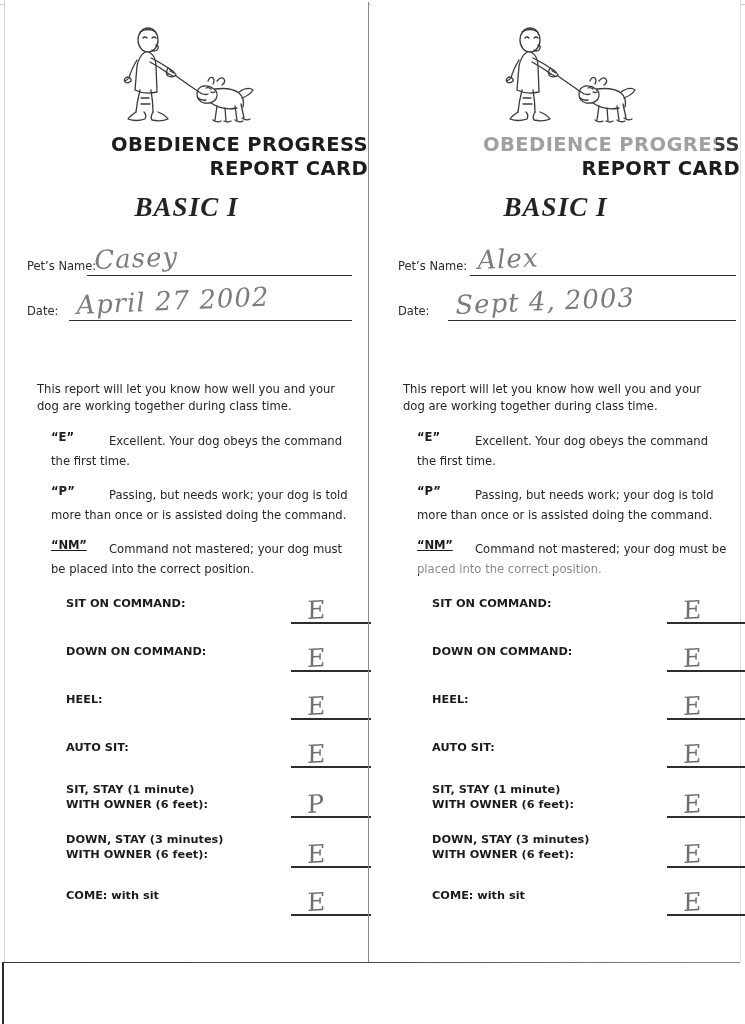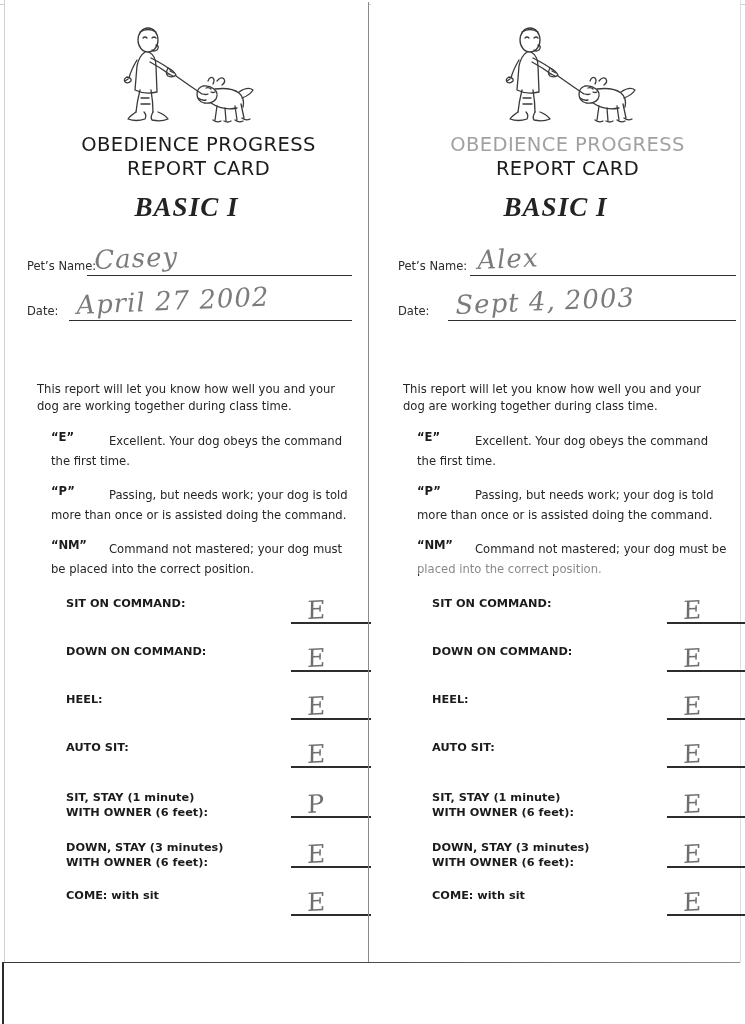--- a/index.html
+++ b/index.html
@@ -84,24 +84,24 @@
     width: 160px;
     height: 112px;
   }
   .card-left .illustration  { left: 102px; }
   .card-right .illustration { left: 118px; }
   .illustration svg { display: block; width: 100%; height: 100%; }
 
   
   .title-main {
     position: absolute;
-    left: 12px; width: 100%;
-    text-align: center;
+    left: 0; width: 100%;
+    text-align: right;
     font-family: "DejaVu Sans", sans-serif;
-    font-weight: normal;
+    font-weight: bold;
     font-size: 19.5px;
     letter-spacing: 0.4px;
     color: #1c1c1c;
     line-height: 24px;
   }
   .card-left .title-main  { top: 133px; }
   .card-right .title-main { top: 133px; }
 
   .title-line1 { display: block; }
   .title-line2 { display: block; }
@@ -215,21 +215,21 @@
     min-height: 28px;
   }
   .key-code {
     position: absolute;
     left: 0; top: 0;
     width: 52px;
     font-size: 11.6px;
     font-weight: bold;
     color: #1d1d1d;
   }
-  .key-code.wide { width: 56px; letter-spacing: -0.2px; }
+  .key-code.wide { width: 56px; letter-spacing: -0.2px; text-decoration: underline; }
   .key-desc {
     margin-left: 58px;
     font-size: 11.6px;
     line-height: 16.5px;
   }
 
   
   .checklist {
     position: absolute;
     top: 590px;
@@ -248,21 +248,21 @@
     position: absolute;
     left: 0;
     top: 6px;
     font-family: "DejaVu Sans", sans-serif;
     font-weight: bold;
     font-size: 11.3px;
     color: #1b1b1b;
     line-height: 15px;
     white-space: nowrap;
   }
-  .check-row.two-line .check-label { top: 8px; }
+  .check-row.two-line .check-label { top: 0px; }
   .check-label .sub { font-weight: bold; }
 
   .grade-slot {
     position: absolute;
     bottom: 14px;
     width: 100px;
     height: 34px;
   }
   .card-left .grade-slot  { left: 225px; }
   .card-right .grade-slot { left: 235px; }

